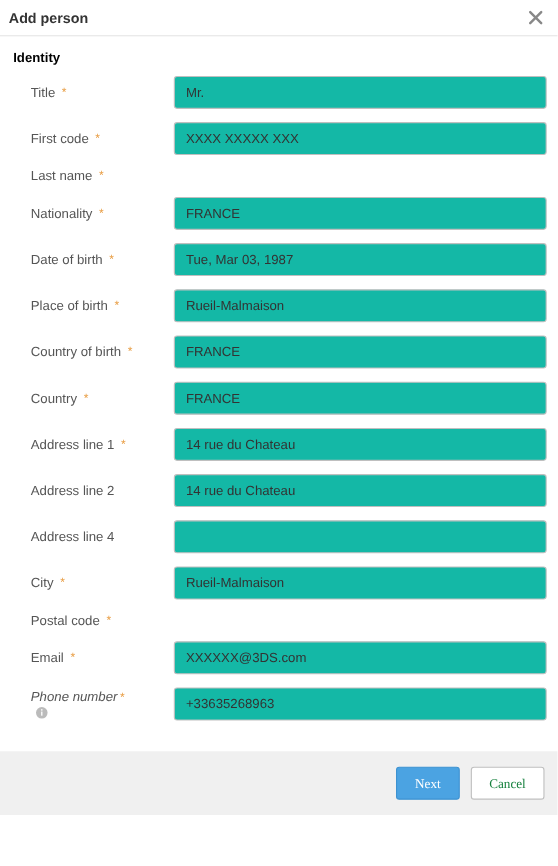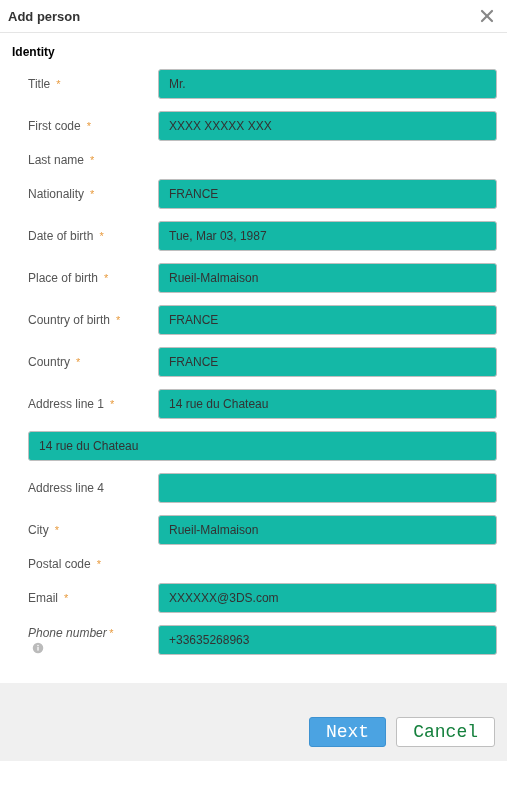--- a/index.html
+++ b/index.html
@@ -78,24 +78,23 @@
       background: #f0f0f0;
       padding: 14px 12px;
       display: flex;
       justify-content: flex-end;
       gap: 10px;
     }
     .btn {
       height: 30px;
       padding: 0 16px;
       border-radius: 3px;
-      font-size: 18px;
+      font-size: 12px;
       cursor: pointer;
-      font-family: Liberation Mono, monospace;
-      margin-top: 20px;
+      font-family: Liberation Serif, serif;
     }
     .btn-primary {
       background: #4ba3e2;
       color: #fff;
       border: 1px solid #3d92d1;
     }
     .btn-default {
       background: #fff;
       color: #15803d;
       border: 1px solid #bfbfbf;
@@ -183,20 +182,23 @@
 
     <div class="form-row">
       <div class="form-label">
         <span>Address line 1</span>
           <span class="req">*</span>
       </div>
       <input class="form-input" type="text" value="14 rue du Chateau" style="">
     </div>
 
     <div class="form-row">
+      <div class="form-label">
+        <span>Address line 2</span>
+      </div>
       <input class="form-input" type="text" value="14 rue du Chateau" style="">
     </div>
 
     <div class="form-row">
       <div class="form-label">
         <span>Address line 4</span>
       </div>
       <input class="form-input" type="text" value="" style="">
     </div>
 

